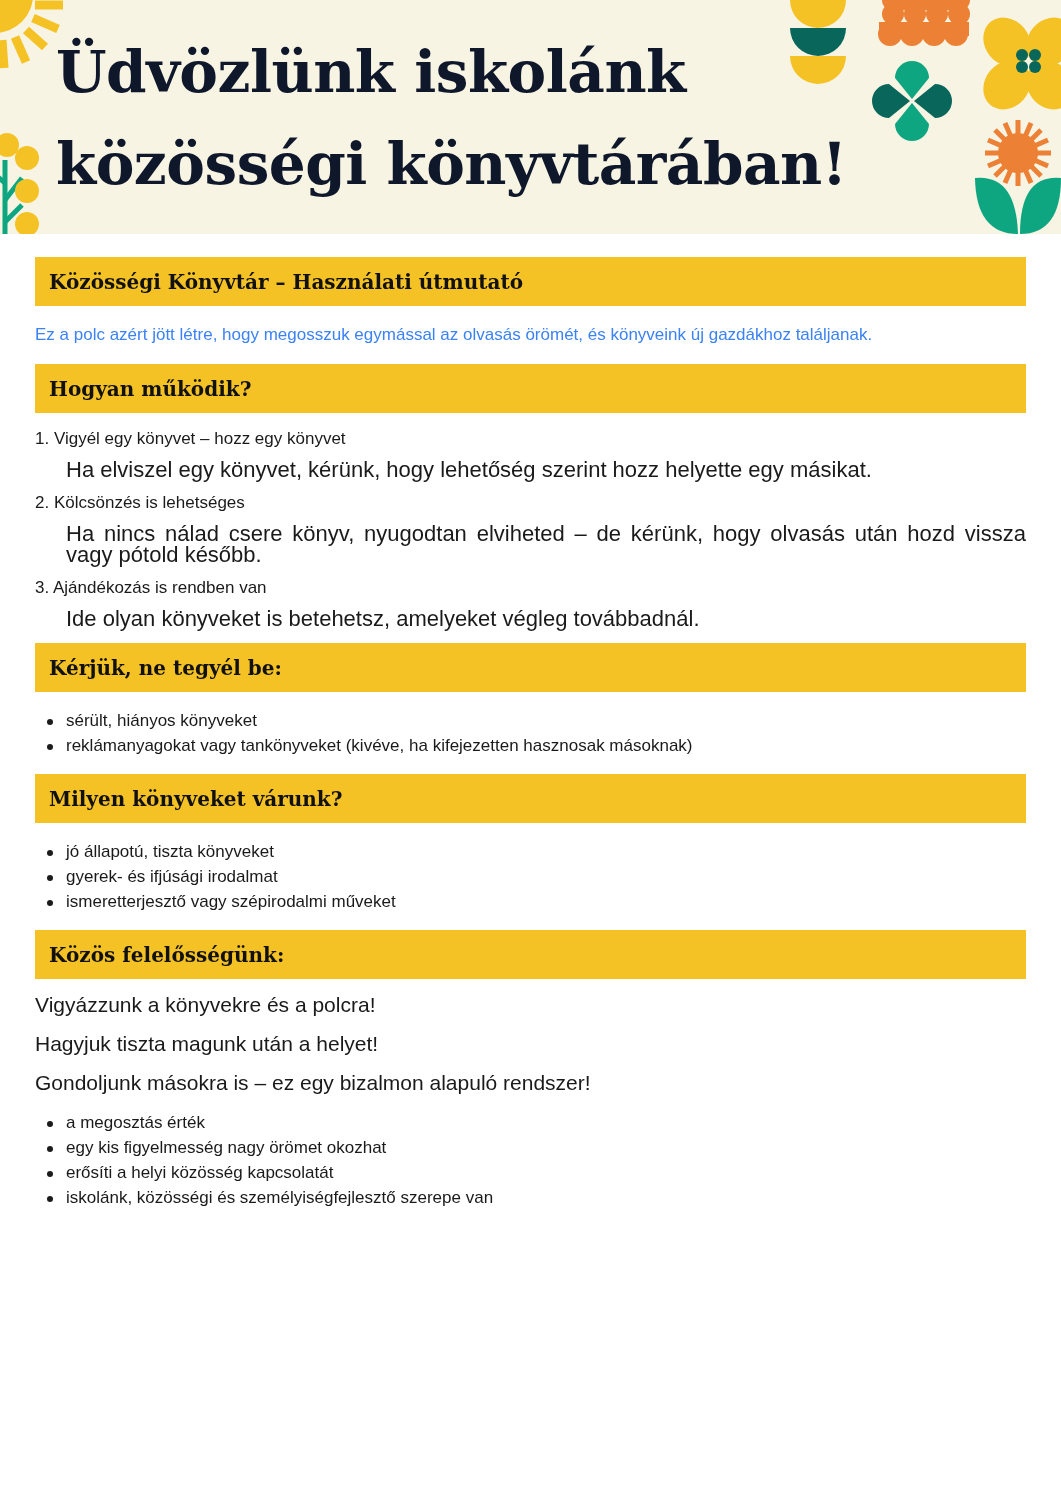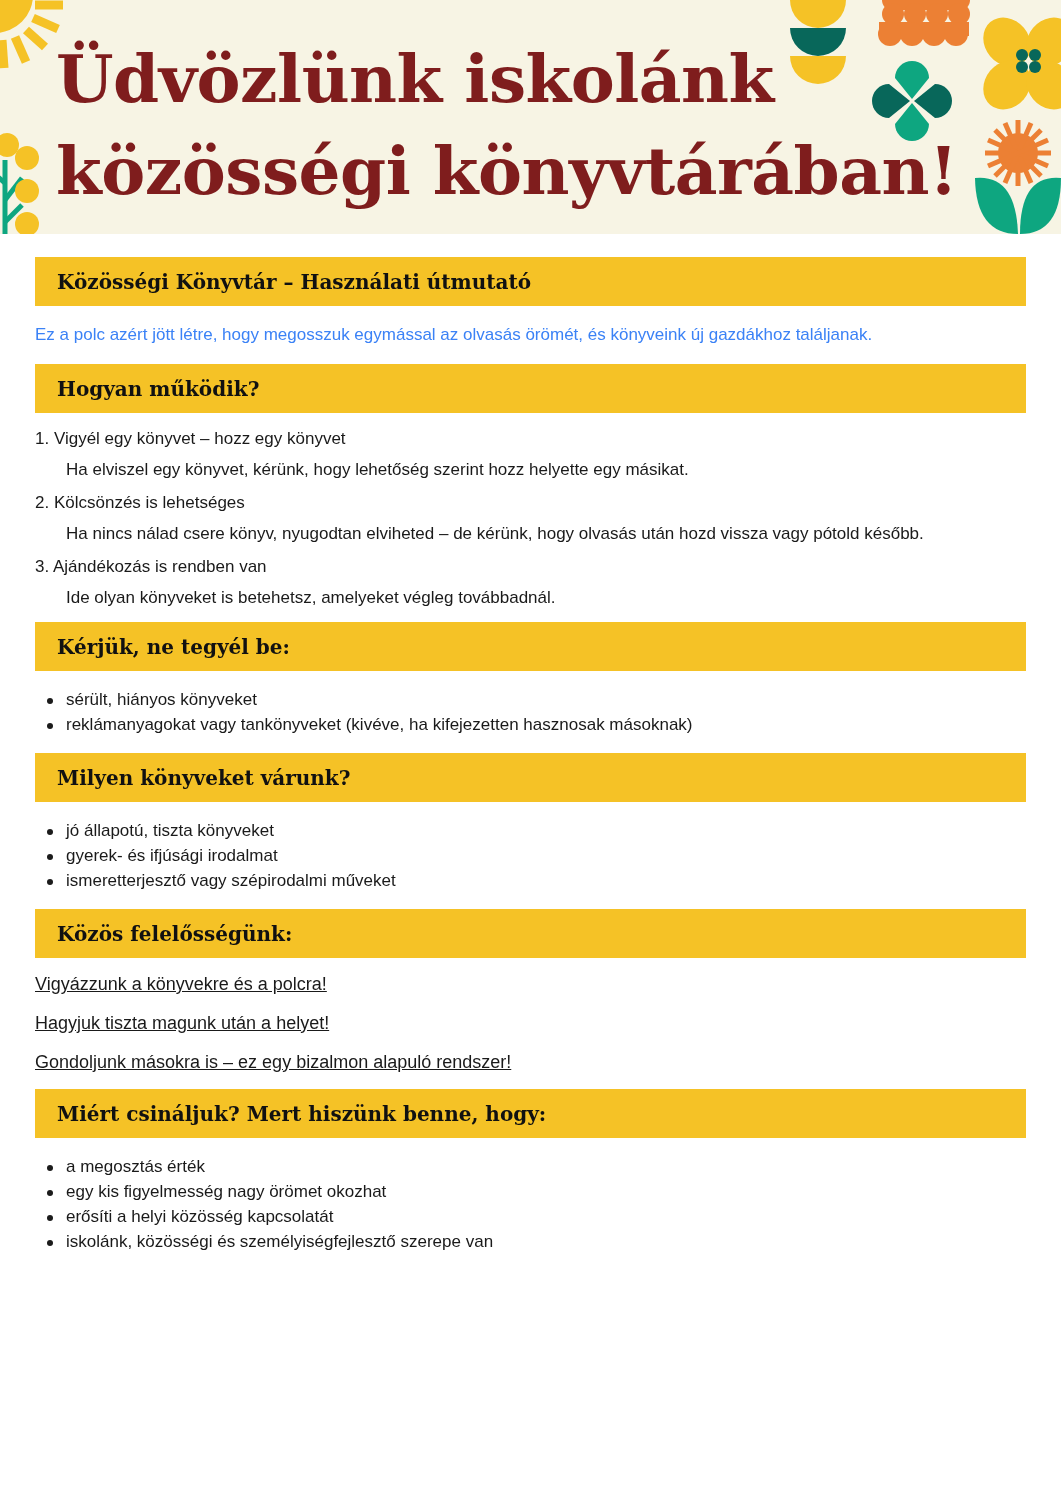--- a/index.html
+++ b/index.html
@@ -1,40 +1,40 @@
 <!DOCTYPE html>
 <html><head>
   <meta charset="utf-8">
   <style>
     * { box-sizing: border-box; margin: 0; padding: 0; }
     html, body { width: 1061px; height: 1500px; background: #ffffff; }
     body { position: relative; font-family: "Liberation Sans", "DejaVu Sans", sans-serif; color: #1a1a1a; overflow: hidden; }
 
     .banner { position: absolute; left: 0; top: 0; width: 1061px; height: 234px; background: #f7f4e4; overflow: hidden; }
     .banner svg.deco { position: absolute; left: 0; top: 0; }
-    .title { position: absolute; left: 56px; top: 43px; font-family: "DejaVu Serif", "Liberation Serif", serif; font-weight: bold; font-size: 66px; line-height: 72px; color: #7f1d1d; letter-spacing: -0.5px; }
+    .title { position: absolute; left: 56px; top: 36px; font-family: "DejaVu Serif", "Liberation Serif", serif; font-weight: bold; font-size: 58px; line-height: 72px; color: #0f172a; letter-spacing: -0.5px; }
     .title span { display: block; white-space: nowrap; }
     .title .l2 { margin-top: 20px; }
 
     .content { position: absolute; left: 35px; top: 257px; width: 991px; }
-    .sec-head { background: #f5c226; height: 49px; display: flex; align-items: center; padding-left: 22px; font-family: "DejaVu Serif", "Liberation Serif", serif; font-weight: bold; font-size: 20px; color: #111; }
+    .sec-head { background: #f5c226; height: 49px; display: flex; align-items: center; padding-left: 14px; font-family: "DejaVu Serif", "Liberation Serif", serif; font-weight: bold; font-size: 20px; color: #111; }
     .para { font-size: 17px; line-height: 22px; color: #3b82f6; }
     .p-intro { margin-top: 18px; margin-bottom: 18px; }
 
     .steps { margin-top: 15px; }
     .step-title { font-size: 17px; line-height: 22px; }
-    .step-desc { font-size: 17px; line-height: 21px; margin: 9px 0 12px 31px; text-align: justify; }
+    .step-desc { font-size: 22px; line-height: 21px; margin: 9px 0 12px 31px; text-align: justify; }
     .step:last-child .step-desc { margin-bottom: 14px; }
 
     ul.bullets { list-style: none; margin: 16px 0 16px 0; }
     ul.bullets li { position: relative; padding-left: 31px; font-size: 17px; line-height: 25px; }
     ul.bullets li::before { content: ""; position: absolute; left: 12px; top: 11px; width: 6px; height: 6px; border-radius: 50%; background: #1b1b1b; }
 
     .resp { margin-top: 15px; margin-bottom: 15px; }
-    .resp p { font-size: 18px; line-height: 22px; margin-bottom: 17px; text-decoration: underline; }
+    .resp p { font-size: 21px; line-height: 22px; margin-bottom: 17px; }
     .resp p:last-child { margin-bottom: 16px; }
   </style>
 </head>
 <body>
 
 <div class="banner">
   <svg class="deco" width="1061" height="234" viewBox="0 0 1061 234">
 
     <g fill="#f5c226">
       <circle cx="-5" cy="-5" r="38"></circle>
@@ -174,21 +174,20 @@
   <section>
     <h2 class="sec-head">Közös felelősségünk:</h2>
     <div class="resp">
       <p>Vigyázzunk a könyvekre és a polcra!</p>
       <p>Hagyjuk tiszta magunk után a helyet!</p>
       <p>Gondoljunk másokra is – ez egy bizalmon alapuló rendszer!</p>
     </div>
   </section>
 
   <section>
-    <h2 class="sec-head">Miért csináljuk? Mert hiszünk benne, hogy:</h2>
     <ul class="bullets">
       <li>a megosztás érték</li>
       <li>egy kis figyelmesség nagy örömet okozhat</li>
       <li>erősíti a helyi közösség kapcsolatát</li>
       <li>iskolánk, közösségi és személyiségfejlesztő szerepe van</li>
     </ul>
   </section>
 
 </div>
 

